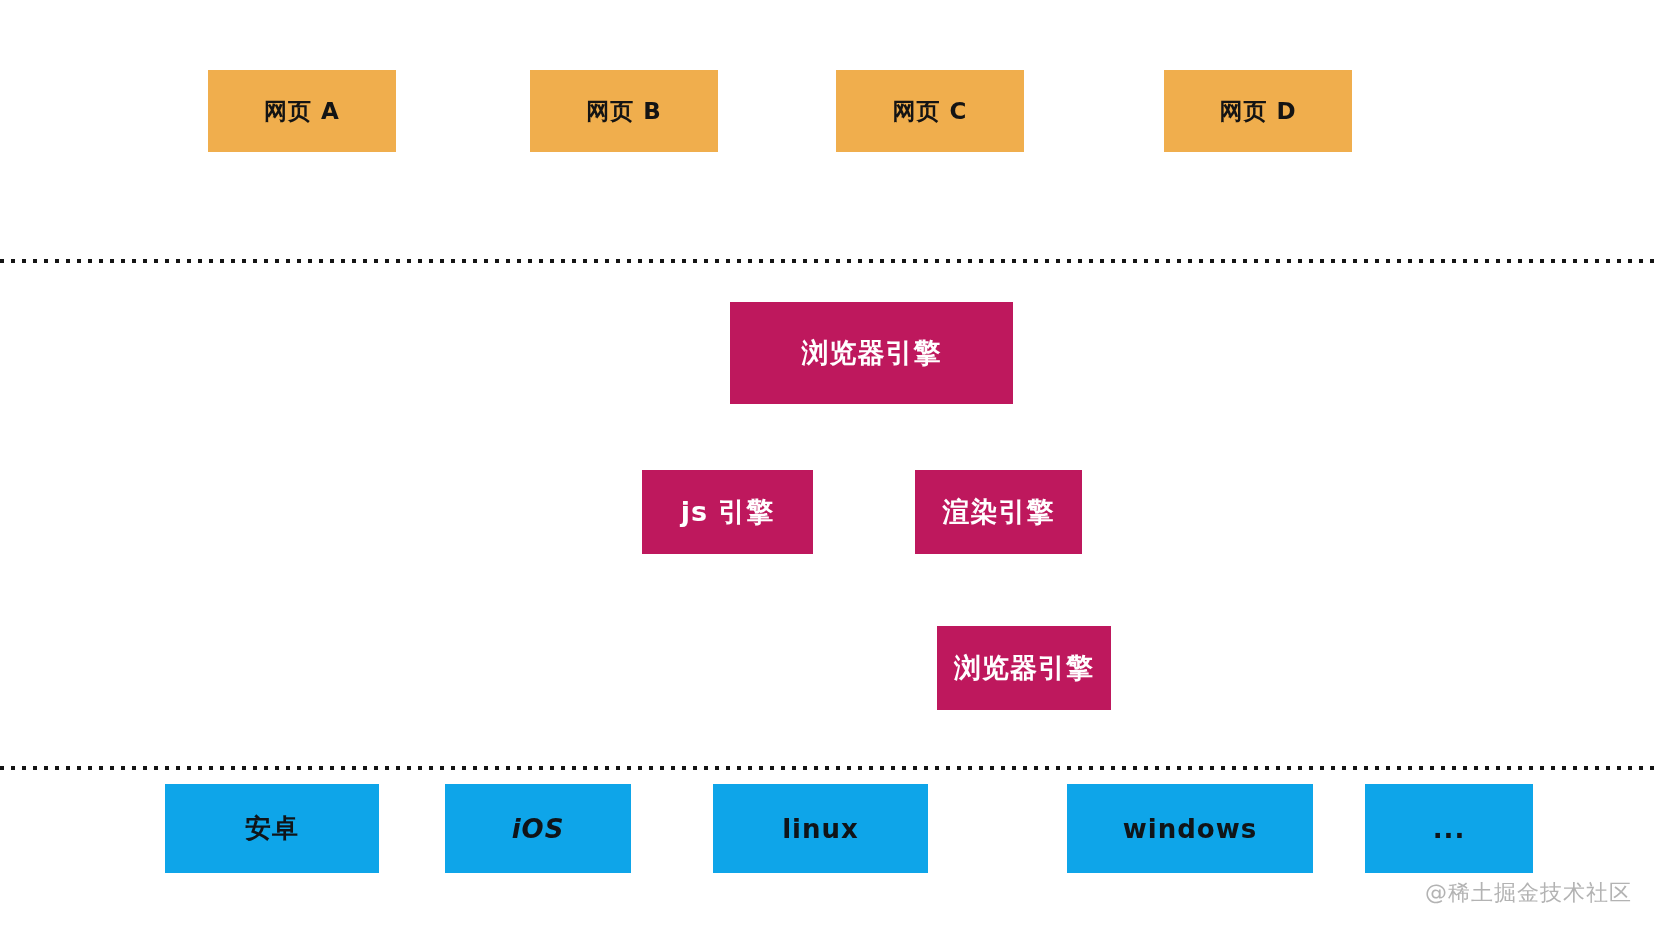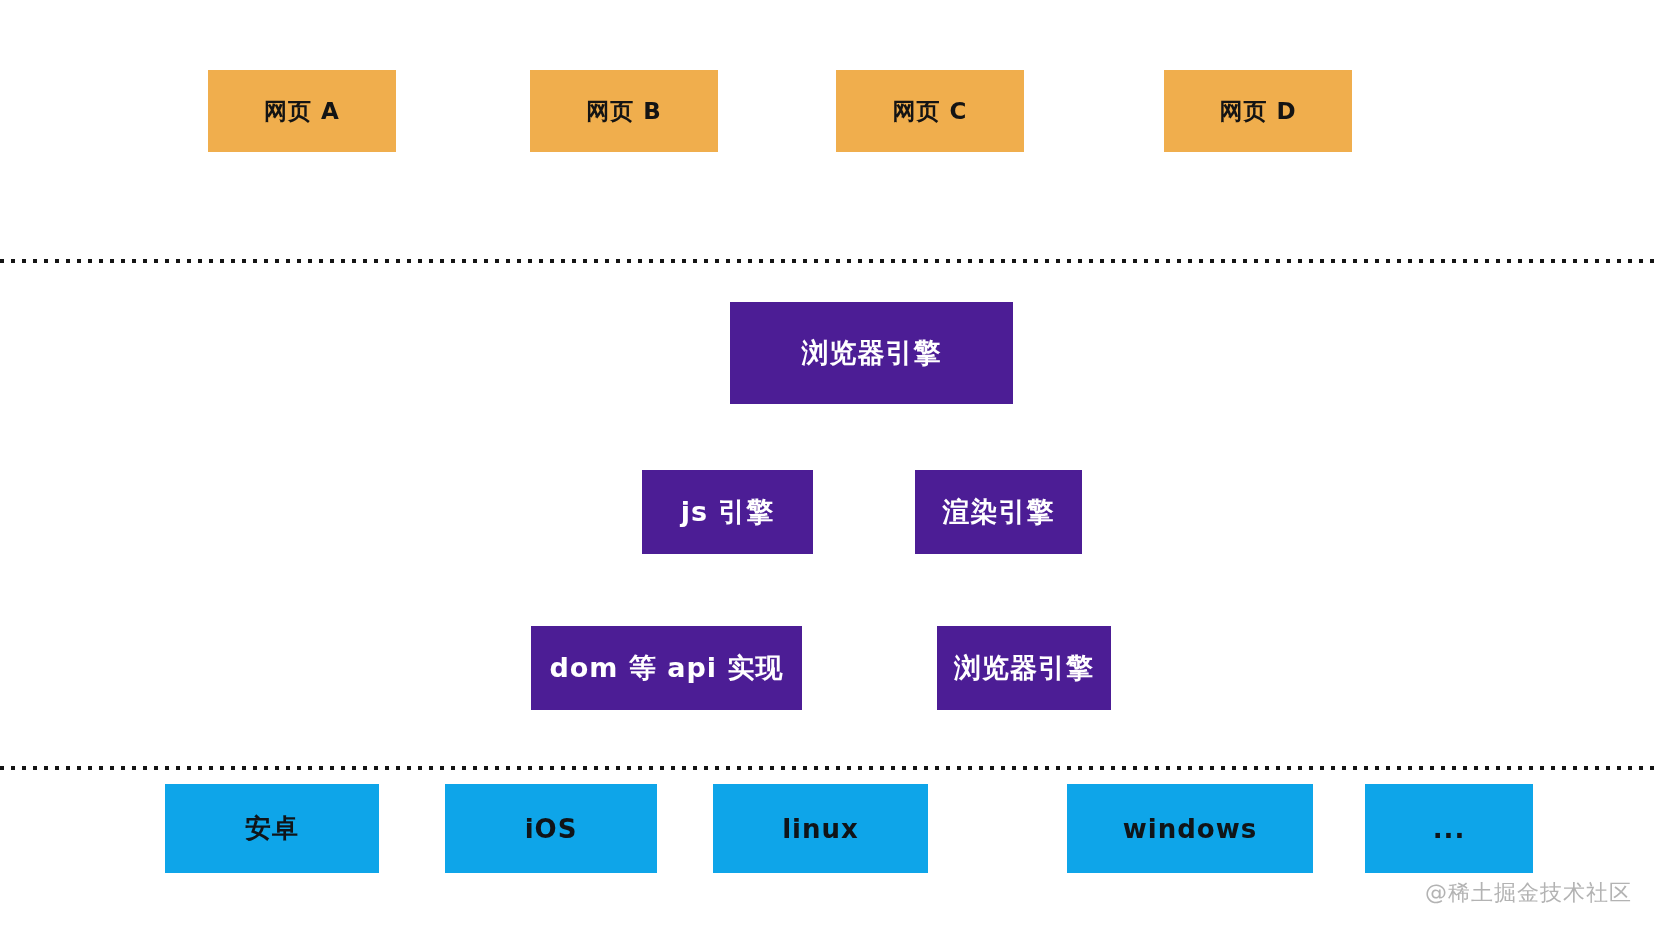--- a/index.html
+++ b/index.html
@@ -26,21 +26,21 @@
   }
   .webpage-box {
     background: #f0ae4d;
     color: #141414;
     font-size: 23px;
     width: 188px;
     height: 82px;
     top: 70px;
   }
   .engine-box {
-    background: #4c1d95;
+    background: #be185d;
     color: #ffffff;
     font-size: 27px;
   }
   .os-box {
     background: #0ea5e9;
     color: #101418;
     font-size: 26px;
     height: 89px;
     top: 784px;
   }
@@ -69,41 +69,40 @@
   #wp-c { left: 836px; }
   #wp-d { left: 1164px; }
   #divider-top { top: 259px; }
   #eng-browser { left: 730px; top: 302px; width: 283px; height: 102px; }
   #eng-js      { left: 642px; top: 470px; width: 171px; height: 84px; }
   #eng-render  { left: 915px; top: 470px; width: 167px; height: 84px; }
   #eng-dom-api { left: 531px; top: 626px; width: 271px; height: 84px; }
   #eng-render-impl { left: 937px; top: 626px; width: 174px; height: 84px; }
   #divider-bottom { top: 766px; }
   #os-android { left: 165px;  width: 214px; }
-  #os-ios     { left: 445px;  width: 212px; }
+  #os-ios     { left: 445px;  width: 186px; font-style: italic; }
   #os-linux   { left: 713px;  width: 215px; }
   #os-windows { left: 1067px; width: 246px; }
   #os-more    { left: 1365px; width: 168px; }
 </style>
 </head>
 <body>
 
 <div class="canvas">
 
   <div id="wp-a" class="box webpage-box">网页 A</div>
   <div id="wp-b" class="box webpage-box">网页 B</div>
   <div id="wp-d" class="box webpage-box">网页 D</div>
   <div id="wp-c" class="box webpage-box">网页 C</div>
 
   <div id="divider-top" class="divider"></div>
 
   <div id="eng-browser" class="box engine-box">浏览器引擎</div>
   <div id="eng-render" class="box engine-box">渲染引擎</div>
   <div id="eng-js" class="box engine-box">js 引擎</div>
-  <div id="eng-dom-api" class="box engine-box">dom 等 api 实现</div>
   <div id="eng-render-impl" class="box engine-box">浏览器引擎</div>
 
   <div id="divider-bottom" class="divider"></div>
 
   <div id="os-android" class="box os-box">安卓</div>
   <div id="os-ios" class="box os-box">iOS</div>
   <div id="os-linux" class="box os-box">linux</div>
   <div id="os-windows" class="box os-box">windows</div>
   <div id="os-more" class="box os-box">...</div>
 

